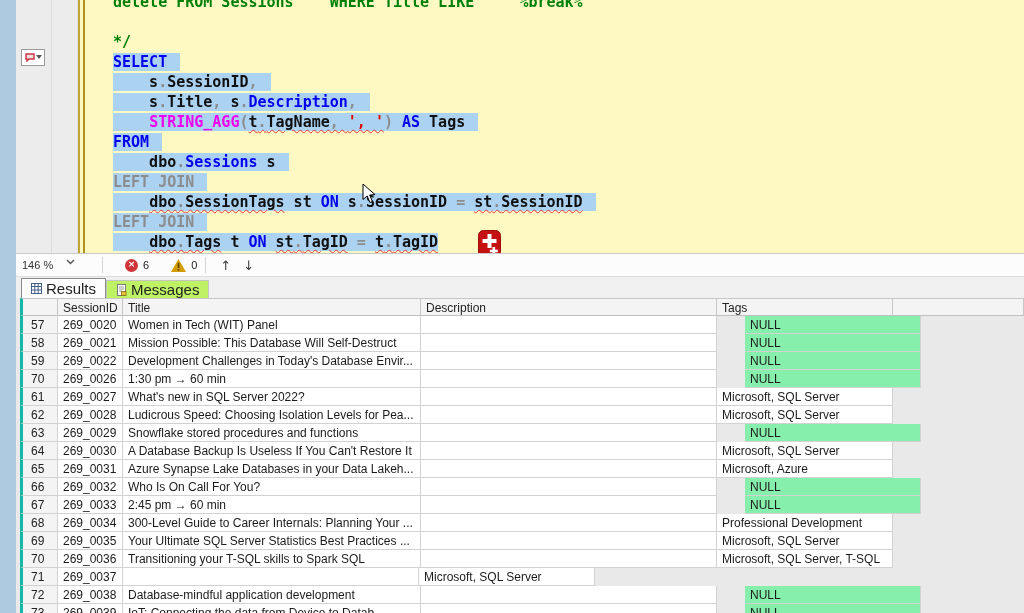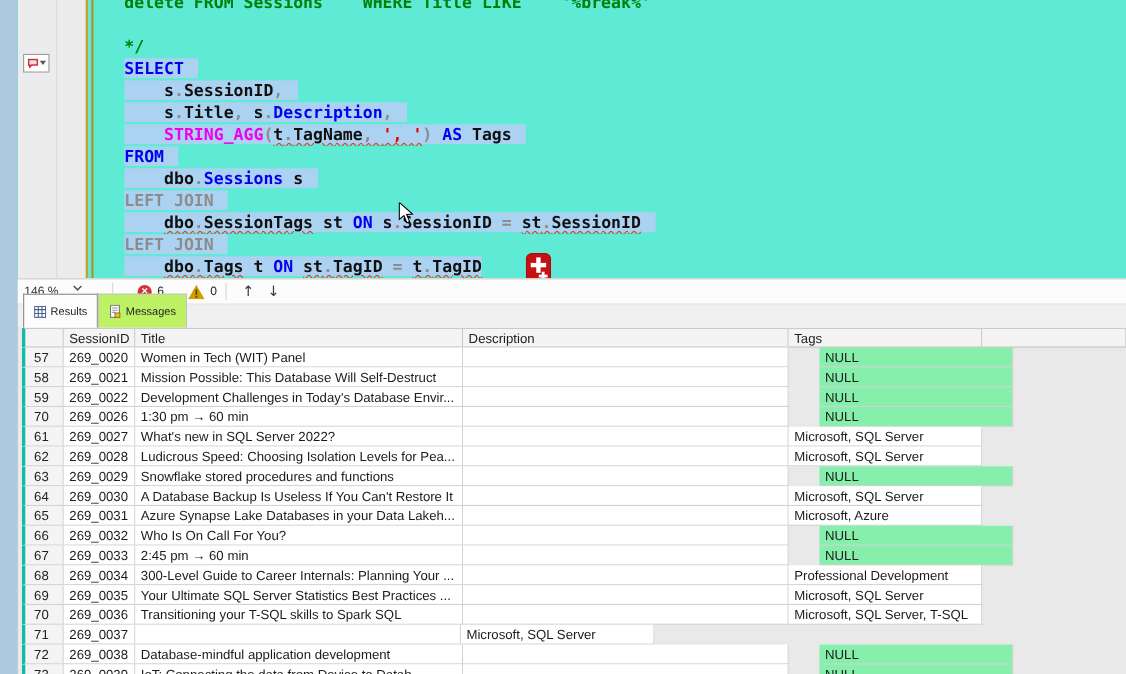--- a/index.html
+++ b/index.html
@@ -3,21 +3,21 @@
 <meta charset="utf-8">
 <style>
   html,body{margin:0;padding:0;}
   body{width:1024px;height:613px;overflow:hidden;background:#fff;font-family:"Liberation Sans",sans-serif;position:relative;}
   .stage{position:absolute;inset:0;width:1024px;height:613px;overflow:hidden;}
 
   
   .left-strip{position:absolute;left:0;top:0;width:16px;height:613px;background:#ADC9E0;border-right:1px solid #7FA3C0;}
 
   
-  .editor{position:absolute;left:16px;top:0;width:1008px;height:253px;background:#5eead4;overflow:hidden;}
+  .editor{position:absolute;left:16px;top:0;width:1008px;height:253px;background:#fef9c3;overflow:hidden;}
   .gutter{position:absolute;left:0;top:0;width:61px;height:253px;background:#ECECEC;border-right:1px solid #E2E2E2;}
   .gutter-div{position:absolute;left:35px;top:0;width:1px;height:253px;background:#DCDCDC;}
   .goldline1{position:absolute;left:62px;top:0;width:2px;height:253px;background:#C2A233;}
   .goldline2{position:absolute;left:67px;top:0;width:2px;height:253px;background:#B2921F;}
   .code{position:absolute;left:97px;top:-8px;font-family:"DejaVu Sans Mono","Liberation Mono",monospace;font-size:15px;font-weight:600;line-height:20px;white-space:pre;}
   .cline{height:20px;}
   .sel{background:#ACD2F2;}
   .sel.pad{padding-right:13px;}
   .tc-b{color:#0000EE;} .tc-k{color:#101010;} .tc-g{color:#8C8C8C;}
   .tc-m{color:#EE00EE;text-align:center;} .tc-r{color:#DD0000;} .tc-c{color:#00800A;}
@@ -33,21 +33,21 @@
   .zoom-select .lbl{width:44px;}
   .vsep{width:1px;height:16px;background:#D5D5D5;margin:0 8px;}
   .err-group{display:flex;align-items:center;gap:5px;margin-left:14px;}
   .err-circ{width:13px;height:13px;border-radius:50%;background:#D13438;color:#fff;font-size:8px;font-weight:bold;display:flex;align-items:center;justify-content:center;line-height:1;}
   .cnt{font-size:11px;color:#222;}
   .warn-tri{position:relative;width:15px;height:13px;margin-left:8px;}
   .nav-arrow{font-family:"DejaVu Sans",sans-serif;font-size:13px;color:#3A3A3A;margin:0 6px;cursor:default;}
 
   
   .tabstrip{position:absolute;left:16px;top:277px;width:1008px;height:21px;background:#F0F0F0;display:flex;align-items:flex-end;}
-  .tab{display:flex;align-items:center;gap:4px;font-size:10px;color:#222;padding:15px 9px;height:19px;box-sizing:border-box;cursor:default;}
+  .tab{display:flex;align-items:center;gap:4px;font-size:15px;color:#222;padding:4px 9px;height:19px;box-sizing:border-box;cursor:default;}
   .tab.active{background:#FDFDFD;border:1px solid #8A8A8A;border-bottom:none;margin-left:5px;height:20px;}
   .tab.inactive{background:#bef264;border:1px solid #C4C4C4;border-bottom:none;height:18px;}
 
   
   .grid{position:absolute;left:16px;top:298px;width:1008px;height:315px;background:#E9E9E9;overflow:hidden;}
   .gtable{position:absolute;left:4px;top:0;width:1004px;}
   .grow{display:flex;height:18px;box-sizing:border-box;}
   .gcell{box-sizing:border-box;height:18px;border-right:1px solid #D2D2D2;border-bottom:1px solid #D2D2D2;background:#fff;font-size:12px;color:#1b1b1b;line-height:16px;padding:1px 0 0 5px;white-space:nowrap;overflow:hidden;}
   .ghead .gcell{background:#F4F4F4;border-right:1px solid #C6C6C6;border-bottom:1px solid #C0C0C0;border-top:1px solid #C6C6C6;color:#222;}
   .gcell.rn{background:#F4F4F4;border-left:3px solid #14b8a6;padding-left:8px;color:#222;}

